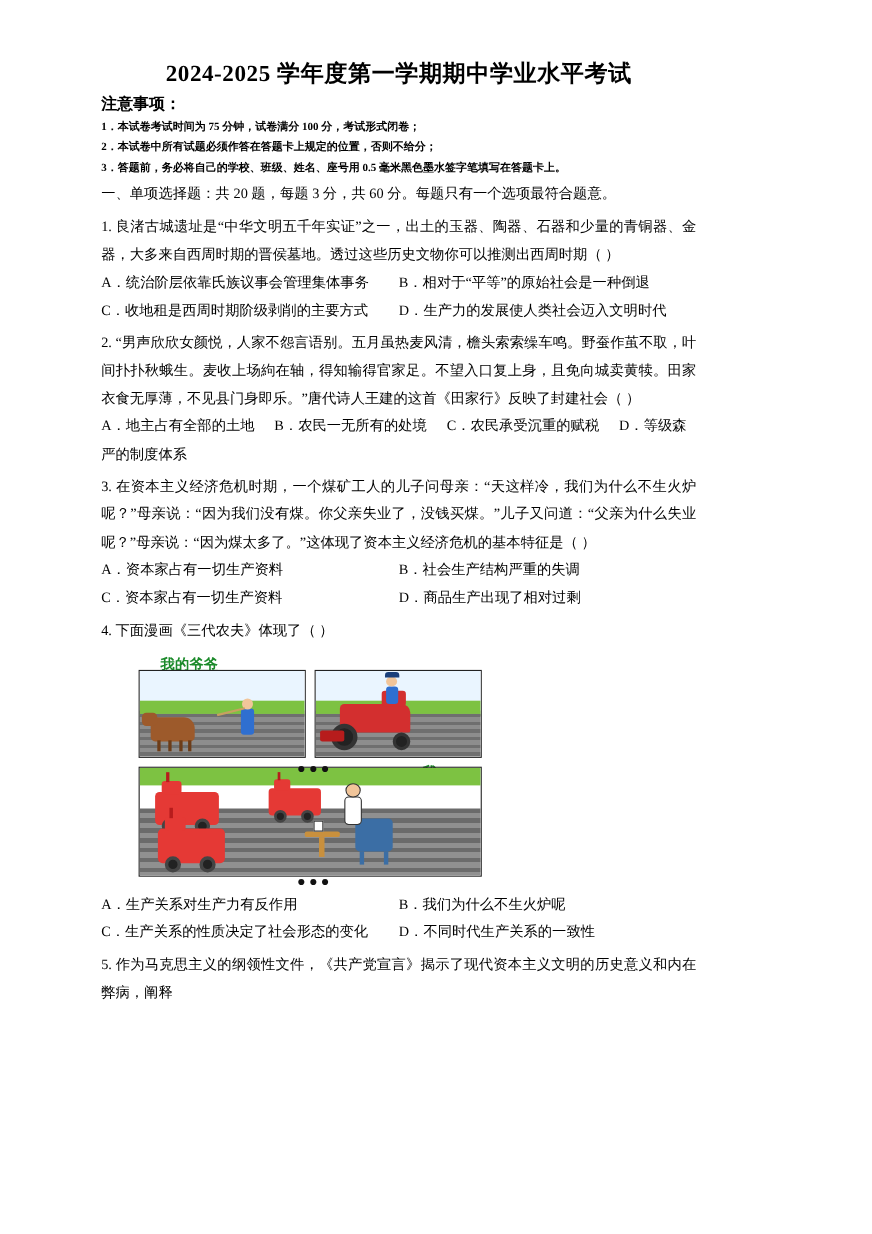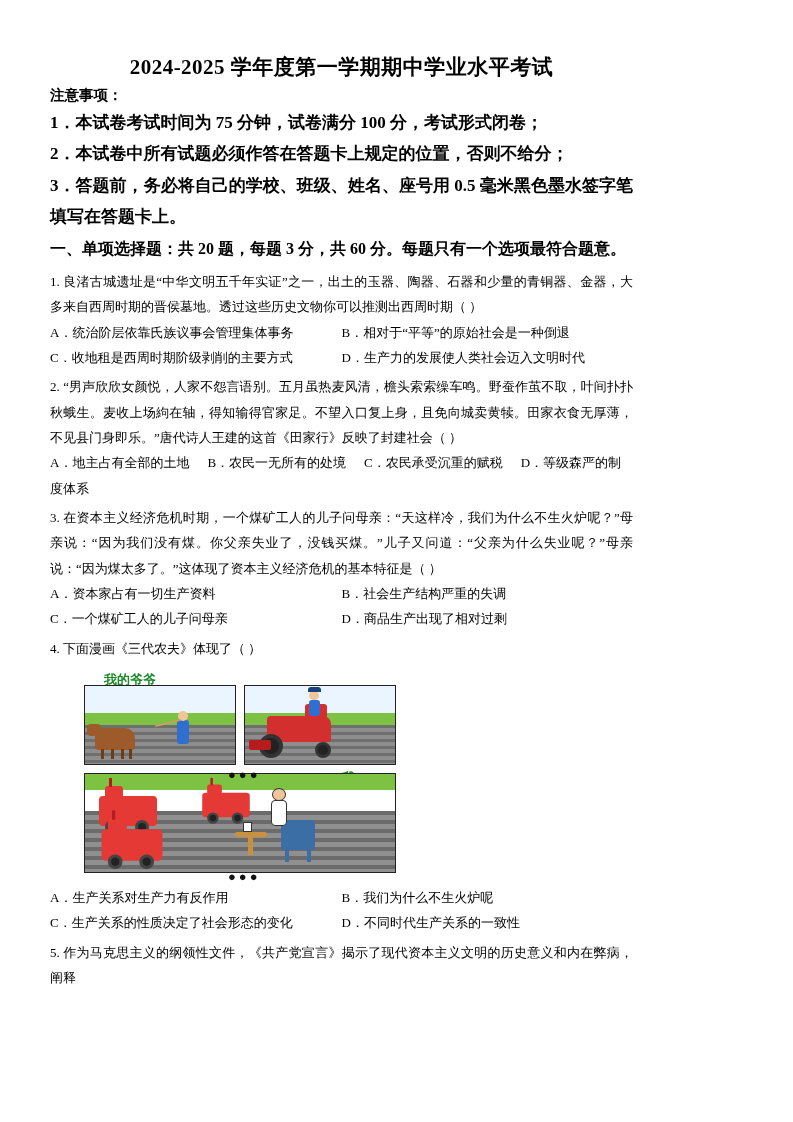--- a/index.html
+++ b/index.html
@@ -12,21 +12,21 @@
     height: 1122px;
     font-family: "Liberation Serif", "DejaVu Serif", serif;
     color: #000000;
     position: relative;
     overflow: hidden;
   }
   .page {
     box-sizing: border-box;
     width: 695px;
     height: 1122px;
-    padding: 44px 62px 20px 50px;
+    padding: 44px 62px 20px 92px;
   }
   .title-main {
     text-align: center;
     font-size: 21px;
     font-weight: bold;
     letter-spacing: 0.5px;
     margin: 8px 0 0 0;
     line-height: 1.5;
   }
   .title-sub {
@@ -35,28 +35,28 @@
     font-weight: bold;
     margin: 12px 0 0 0;
     line-height: 1.5;
   }
   .notice-title {
     font-size: 14.5px;
     font-weight: bold;
     line-height: 1.6;
   }
   .notice-line {
-    font-size: 17px;
+    font-size: 10px;
     font-weight: bold;
     line-height: 1.85;
     text-align: justify;
   }
   .section-head {
-    font-size: 16px;
-    font-weight: bold;
+    font-size: 13px;
+    font-weight: normal;
     line-height: 1.9;
     margin-top: 2px;
   }
   .q-stem {
     font-size: 13px;
     line-height: 1.95;
     text-align: justify;
     margin-top: 4px;
   }
   .opt-row {
@@ -220,21 +220,21 @@
 
   <div class="q-stem">
     <span>3.</span>
     <span>在资本主义经济危机时期，一个煤矿工人的儿子问母亲：“天这样冷，我们为什么不生火炉呢？”母亲说：“因为我们没有煤。你父亲失业了，没钱买煤。”儿子又问道：“父亲为什么失业呢？”母亲说：“因为煤太多了。”这体现了资本主义经济危机的基本特征是（    ）</span>
   </div>
   <div class="opt-row">
     <span class="opt">A．资本家占有一切生产资料</span>
     <span class="opt">B．社会生产结构严重的失调</span>
   </div>
   <div class="opt-row">
-    <span class="opt">C．一个煤矿工人的儿子问母亲</span>
+    <span class="opt">C．资本家占有一切生产资料</span>
     <span class="opt">D．商品生产出现了相对过剩</span>
   </div>
 
   <div class="q-stem">
     <span>4.</span>
     <span>下面漫画《三代农夫》体现了（    ）</span>
   </div>
 
   <div class="comic-wrap">
     <div class="comic">

